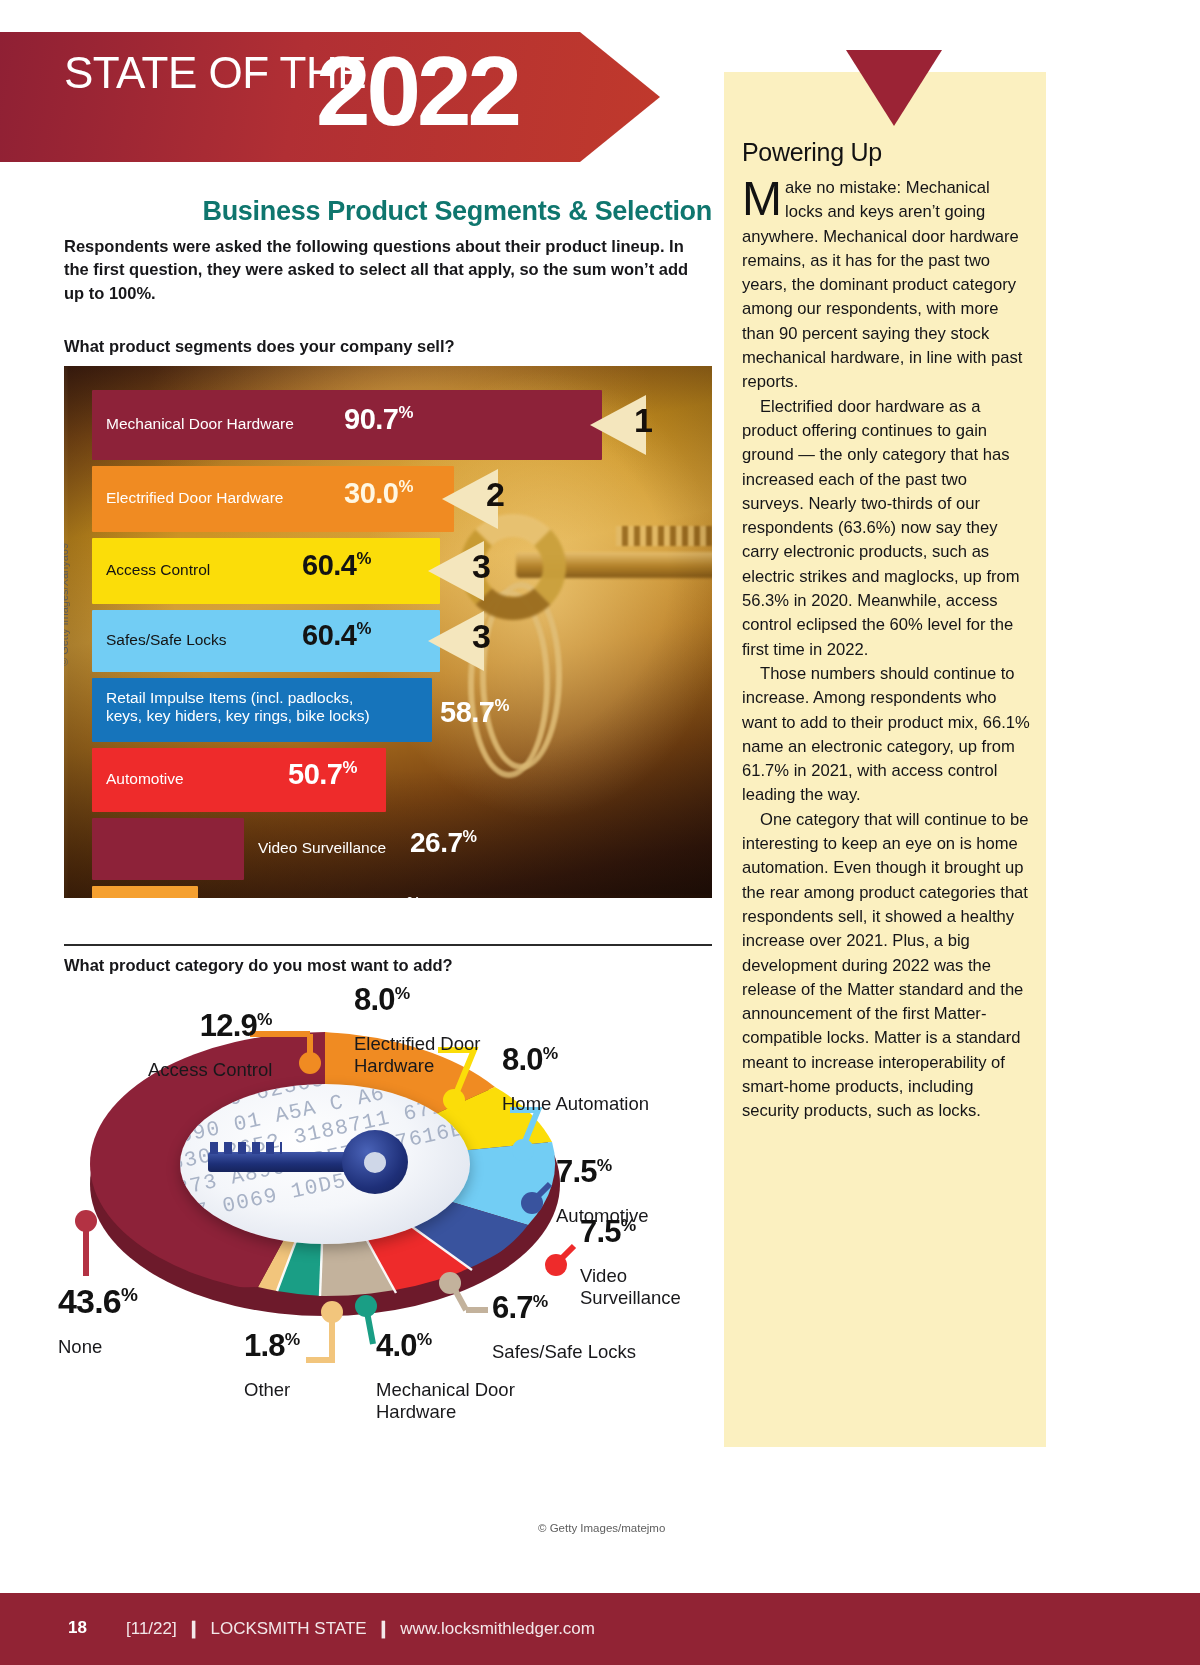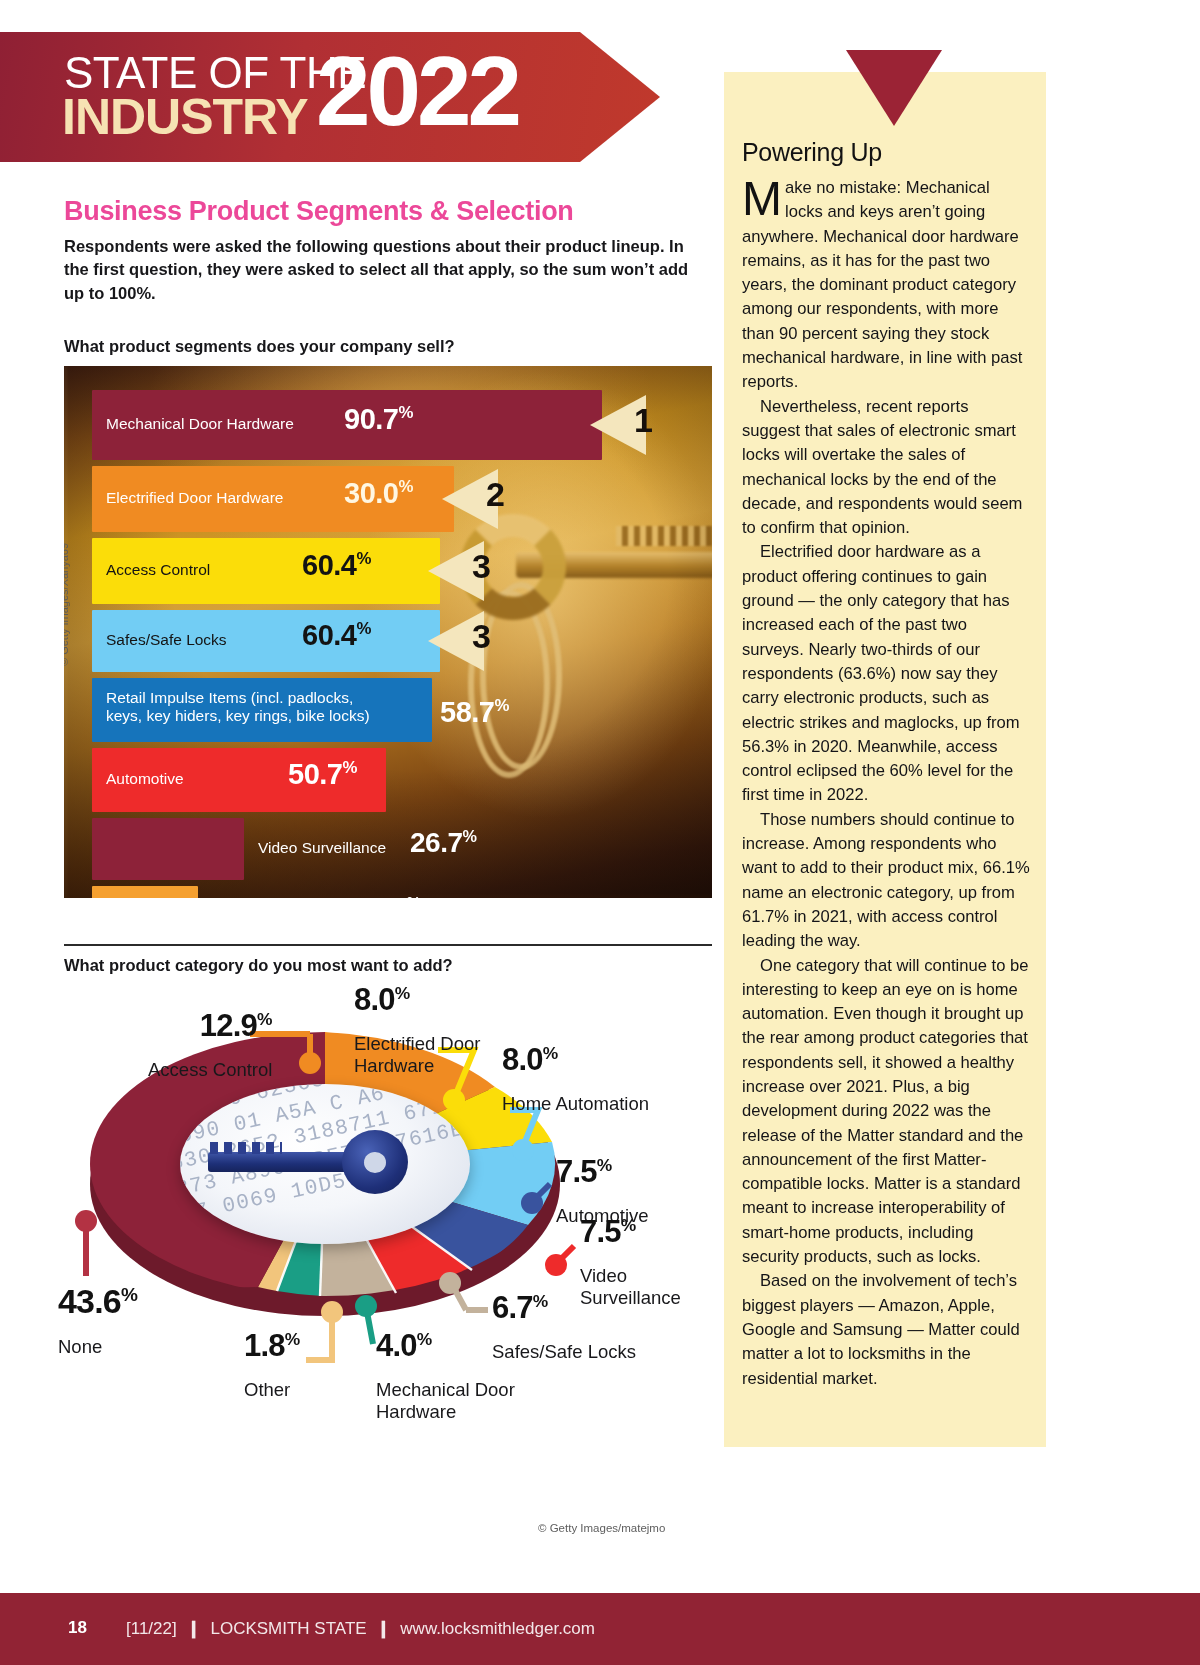--- a/index.html
+++ b/index.html
@@ -47,23 +47,24 @@
   }
 
   
   .left-col {
     position: absolute;
     left: 64px; top: 196px;
     width: 648px;
   }
   .section-title {
     font-size: 27px; font-weight: 700;
-    color: #ec4899;
+    color: #0f766e;
     letter-spacing: -0.3px;
     margin-bottom: 8px;
+    text-align: right;
   }
   .section-intro {
     font-size: 16.5px;
     line-height: 1.42;
     color: #17171a;
     font-weight: 600;
     width: 640px;
   }
   .q-label {
     font-size: 16.5px;
@@ -337,21 +338,20 @@
     white-space: nowrap;
   }
   .footer-meta .sep { font-weight: 700; padding: 0 5px; }
 </style>
 </head>
 <body>
 
 <div class="banner">
   <div class="banner-inner">
     <div class="ban-line1">STATE OF THE</div>
-    <div class="ban-line2">INDUSTRY</div>
     <div class="ban-year">2022</div>
   </div>
 </div>
 
 <div class="left-col">
   <div class="section-title">Business Product Segments &amp; Selection</div>
   <div class="section-intro">Respondents were asked the following questions about their product lineup. In the first question, they were asked to select all that apply, so the sum won’t add up to 100%.</div>
   <div class="q-label">What product segments does your company sell?</div>
 
   <div class="barchart">
@@ -591,25 +591,23 @@
 
   </div>
   <div class="pie-credit">© Getty Images/matejmo</div>
 </div>
 
 <div class="sidebar">
   <div class="sb-tri"></div>
   <div class="sb-head">Powering Up</div>
   <div class="sb-body">
     <p class="first"><span class="dropcap">M</span><span>ake no mistake: Mechanical locks and keys aren’t going anywhere. Mechanical door hardware remains, as it has for the past two years, the dominant product category among our respondents, with more than 90 percent saying they stock mechanical hardware, in line with past reports.</span></p>
-    <p>Nevertheless, recent reports suggest that sales of electronic smart locks will overtake the sales of mechanical locks by the end of the decade, and respondents would seem to confirm that opinion.</p>
     <p>Electrified door hardware as a product offering continues to gain ground — the only category that has increased each of the past two surveys. Nearly two-thirds of our respondents (63.6%) now say they carry electronic products, such as electric strikes and maglocks, up from 56.3% in 2020. Meanwhile, access control eclipsed the 60% level for the first time in 2022.</p>
     <p>Those numbers should continue to increase. Among respondents who want to add to their product mix, 66.1% name an electronic category, up from 61.7% in 2021, with access control leading the way.</p>
     <p>One category that will continue to be interesting to keep an eye on is home automation. Even though it brought up the rear among product categories that respondents sell, it showed a healthy increase over 2021. Plus, a big development during 2022 was the release of the Matter standard and the announcement of the first Matter-compatible locks. Matter is a standard meant to increase interoperability of smart-home products, including security products, such as locks.</p>
-    <p>Based on the involvement of tech’s biggest players — Amazon, Apple, Google and Samsung — Matter could matter a lot to locksmiths in the residential market.</p>
   </div>
 </div>
 
 <div class="footer">
   <div class="footer-page">18</div>
   <div class="footer-meta">
     <span>[11/22]</span>
     <span class="sep">❙</span>
     <span>LOCKSMITH STATE</span>
     <span class="sep">❙</span>

